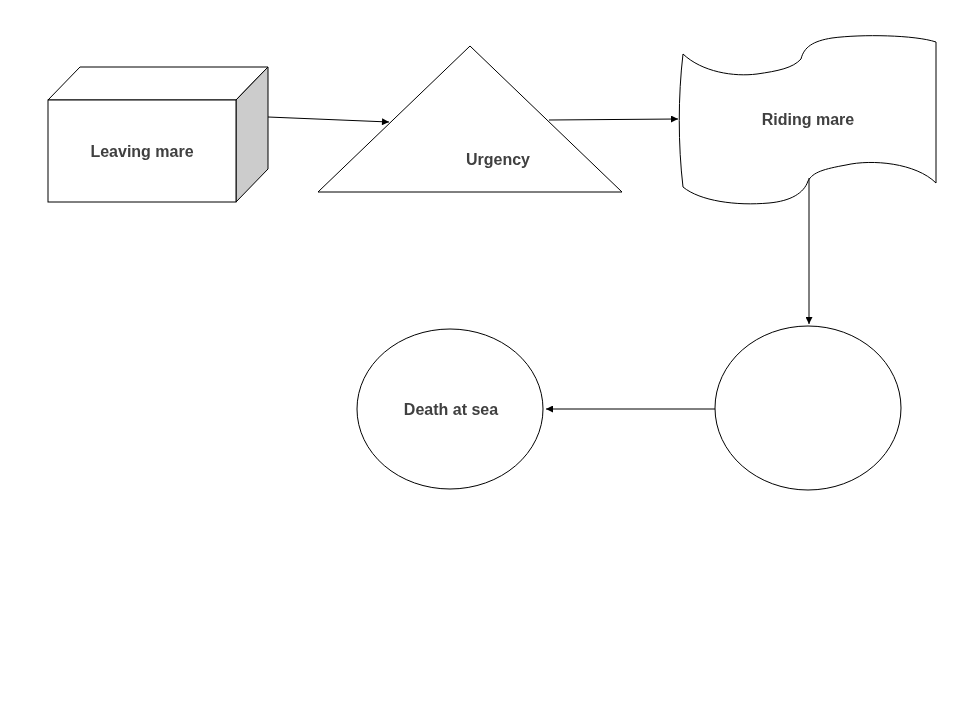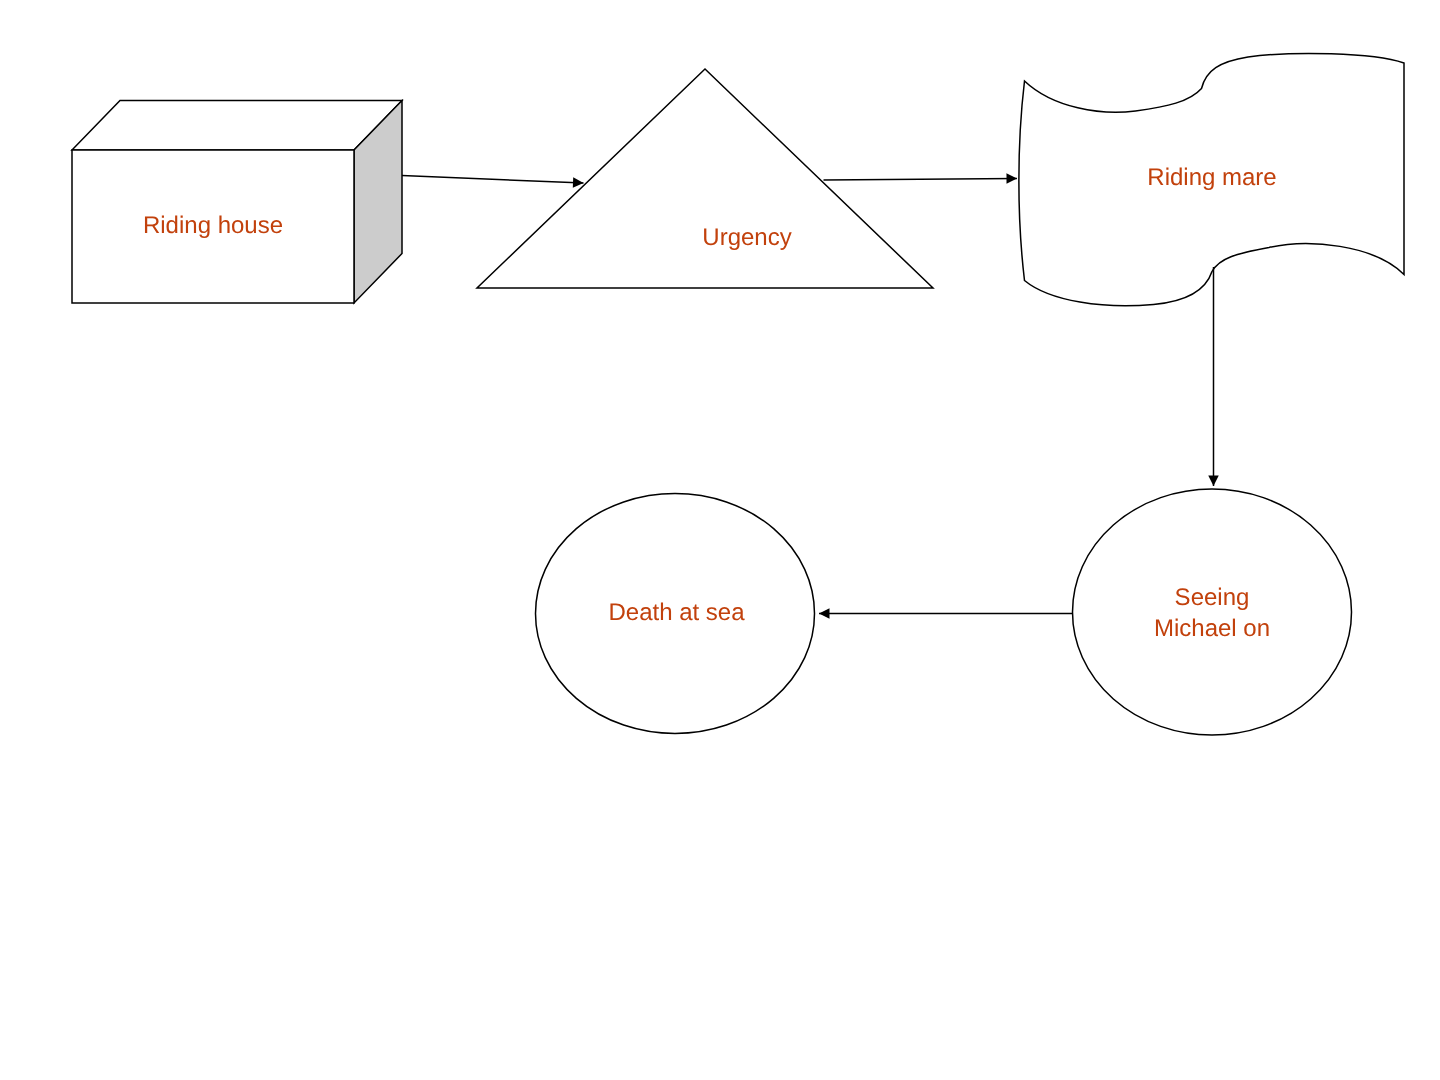--- a/index.html
+++ b/index.html
@@ -11,25 +11,25 @@
   .stage {
     position: relative;
     width: 960px; height: 720px;
     background: #ffffff;
     overflow: hidden;
   }
   .stage svg { position: absolute; left: 0; top: 0; }
   .node-label {
     position: absolute;
     transform: translate(-50%, -50%);
-    font-weight: normal;
+    font-weight: bold;
     font-size: 16px;
     line-height: 21px;
-    color: #c2410c;
-    text-align: center;
+    color: #404040;
+    text-align: left;
     white-space: pre-line;
     pointer-events: none;
   }
 </style>
 </head>
 <body>
 
 <div class="stage">
 
   <svg width="960" height="720" viewBox="0 0 960 720">
@@ -63,20 +63,18 @@
     <ellipse fill="#ffffff" stroke="#000000" stroke-width="1" cx="450" cy="409" rx="93" ry="80"></ellipse>
 
     <g stroke="#000000" stroke-width="1" fill="none">
       <line x1="268" y1="117" x2="389" y2="122" marker-end="url(#arrowhead)"></line>
       <line x1="549" y1="120" x2="678" y2="119" marker-end="url(#arrowhead)"></line>
       <line x1="809" y1="178" x2="809" y2="324" marker-end="url(#arrowhead)"></line>
       <line x1="715" y1="409" x2="546" y2="409" marker-end="url(#arrowhead)"></line>
     </g>
   </svg>
 
-  <div class="node-label" style="left:142px; top:151px;">Riding house</div>
+  <div class="node-label" style="left:142px; top:151px;">Leaving mare</div>
   <div class="node-label" style="left:470px; top:159px;margin-left:28px;">Urgency</div>
   <div class="node-label" style="left:808px; top:119px;">Riding mare</div>
-  <div class="node-label" style="left:808px; top:409px;">Seeing
-Michael on</div>
   <div class="node-label" style="left:451px; top:409px;">Death at sea</div>
 
 </div>
 
 </body></html>

